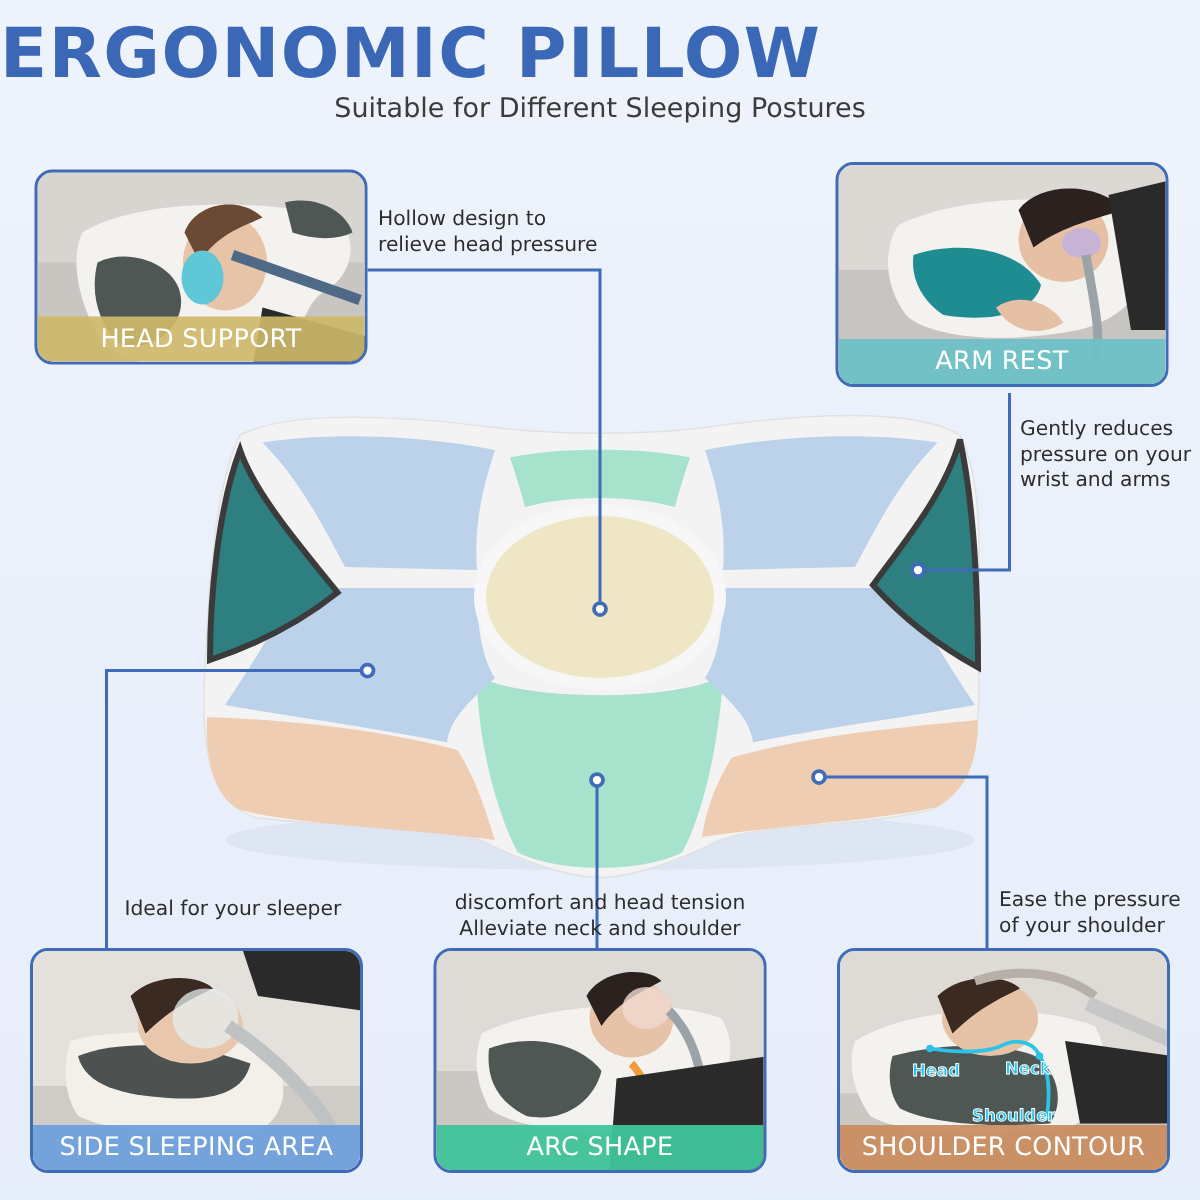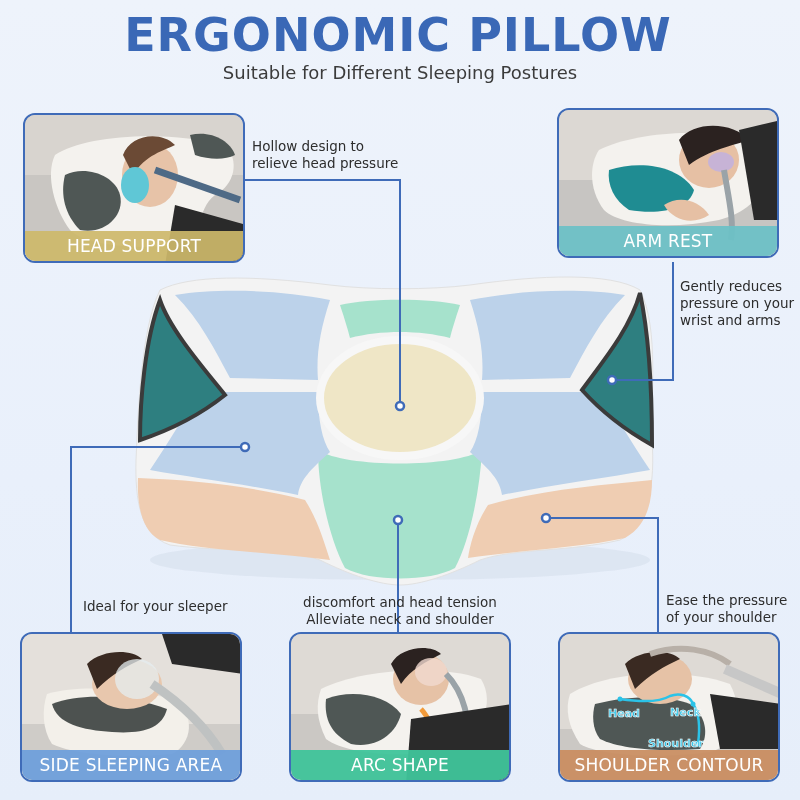--- a/index.html
+++ b/index.html
@@ -3,21 +3,21 @@
   <meta charset="utf-8">
   <style>
     * { box-sizing: border-box; margin: 0; padding: 0; }
     html, body { width: 800px; height: 800px; overflow: hidden; }
     body {
       background: linear-gradient(180deg, #eef3fb 0%, #e9f0fb 60%, #e6eefa 100%);
       font-family: "Liberation Sans", sans-serif;
       position: relative;
     }
     .title {
-      position: absolute; top: 8px; left: 0; width: 796px; text-align: center;
+      position: absolute; top: 8px; left: 0; width: 796px; text-align: left;
       font-family: "DejaVu Sans", sans-serif; font-weight: bold;
       font-size: 46px; letter-spacing: 1px; color: #3a68b6;
     }
     .subtitle {
       position: absolute; top: 62px; left: 0; width: 800px; text-align: center;
       font-family: "DejaVu Sans", sans-serif; font-size: 18px; color: #3b3b3b;
     }
     .card {
       position: absolute; border: 2px solid #3f6bb8; border-radius: 12px;
       overflow: hidden; background: #d9d6d2;
@@ -81,21 +81,21 @@
   <polyline points="71,632 71,447 245,447" fill="none" stroke="#3f6bb8" stroke-width="2"></polyline>
   <circle cx="245" cy="447" r="4" fill="#fff" stroke="#3f6bb8" stroke-width="2.5"></circle>
 
   <polyline points="398,632 398,520" fill="none" stroke="#3f6bb8" stroke-width="2"></polyline>
   <circle cx="398" cy="520" r="4" fill="#fff" stroke="#3f6bb8" stroke-width="2.5"></circle>
 
   <polyline points="658,632 658,518 546,518" fill="none" stroke="#3f6bb8" stroke-width="2"></polyline>
   <circle cx="546" cy="518" r="4" fill="#fff" stroke="#3f6bb8" stroke-width="2.5"></circle>
 </svg>
 
-<div class="card" style="left:23px; top:113px; width:222px; height:150px;">
+<div class="card" style="left:23px; top:113px; width:222px; height:130px;">
   <svg class="photo" width="222" height="150">
     <rect width="222" height="150" fill="#d8d4cf"></rect>
     <rect y="60" width="222" height="90" fill="#c9c6c2"></rect>
     <path d="M30,40 C60,20 140,15 200,30 C215,45 210,70 190,80 C170,95 180,125 150,130 C110,135 60,130 45,115 C30,95 20,60 30,40 Z" fill="#f4f2ee"></path>
     <path d="M40,60 C60,50 90,60 95,80 C100,100 80,120 55,115 C40,100 35,80 40,60 Z" fill="#4f5755"></path>
     <path d="M165,20 C185,15 205,25 210,40 C200,45 185,45 170,40 Z" fill="#4f5755"></path>
     <ellipse cx="125" cy="60" rx="28" ry="32" fill="#e7c3a8"></ellipse>
     <path d="M98,40 C105,20 135,15 150,30 C140,35 120,40 108,60 Z" fill="#6b4a35"></path>
     <ellipse cx="110" cy="70" rx="14" ry="18" fill="#5fc7d6"></ellipse>
     <path d="M130,55 L215,85" stroke="#4e6a86" stroke-width="7"></path>

